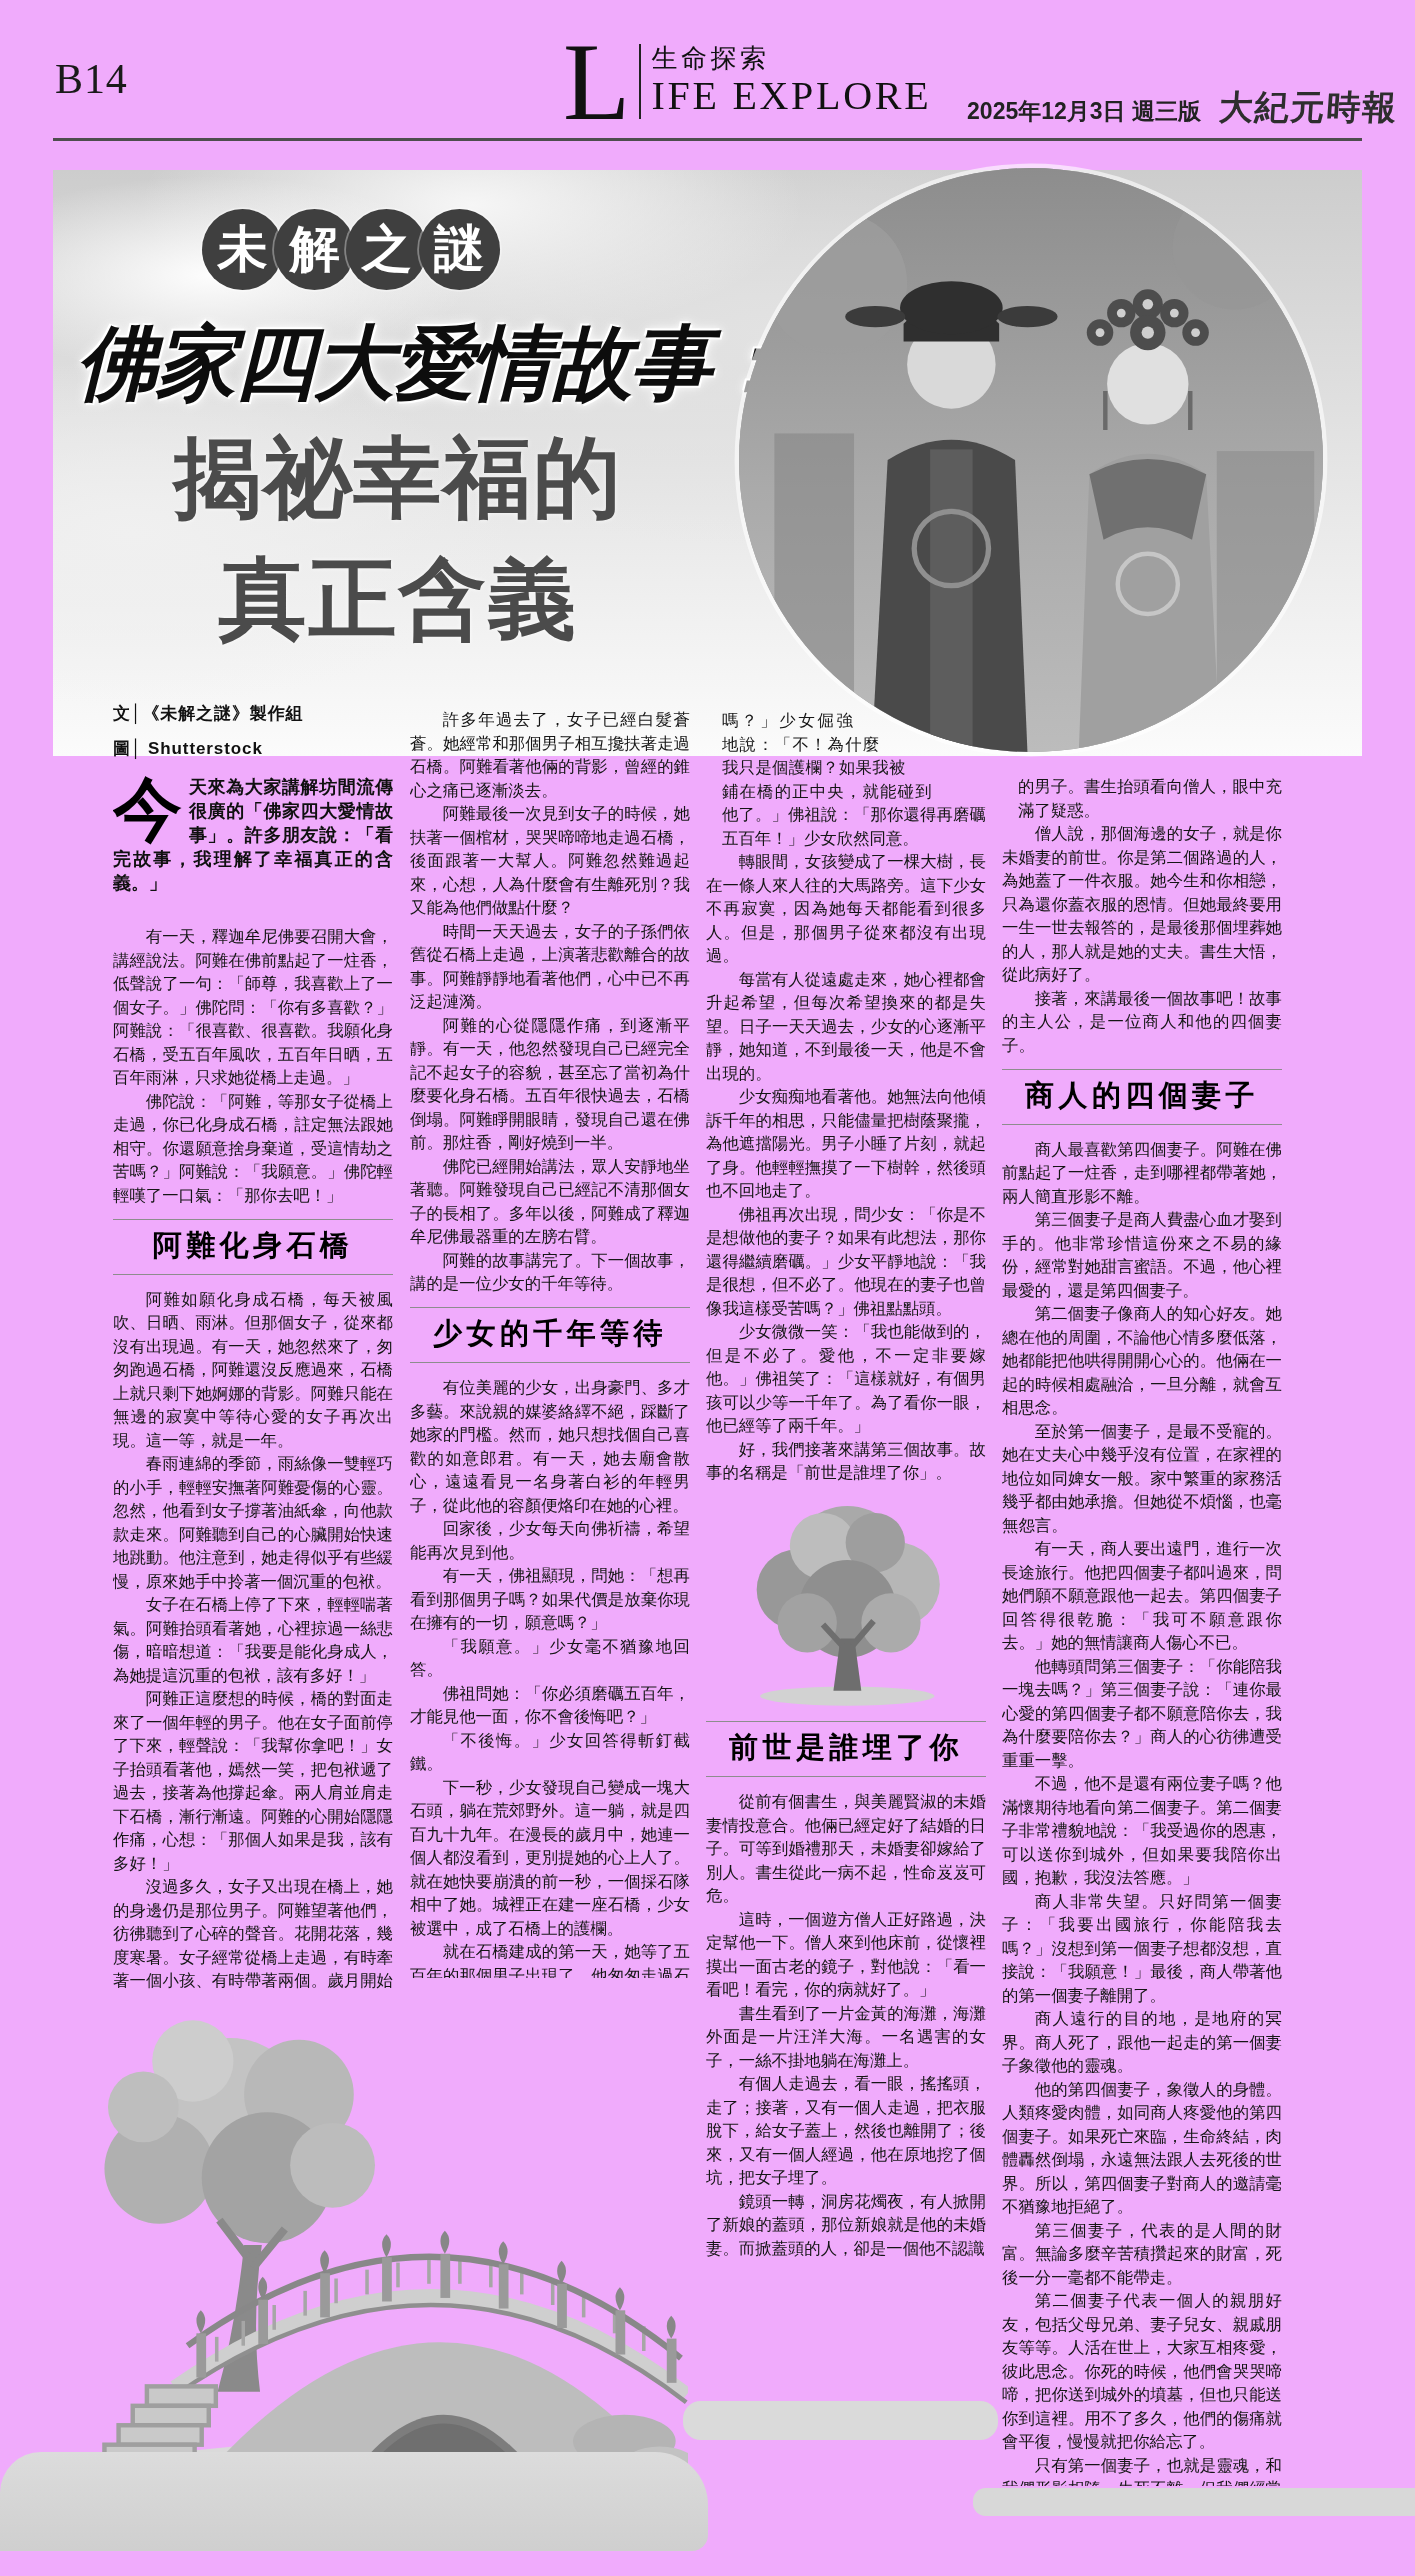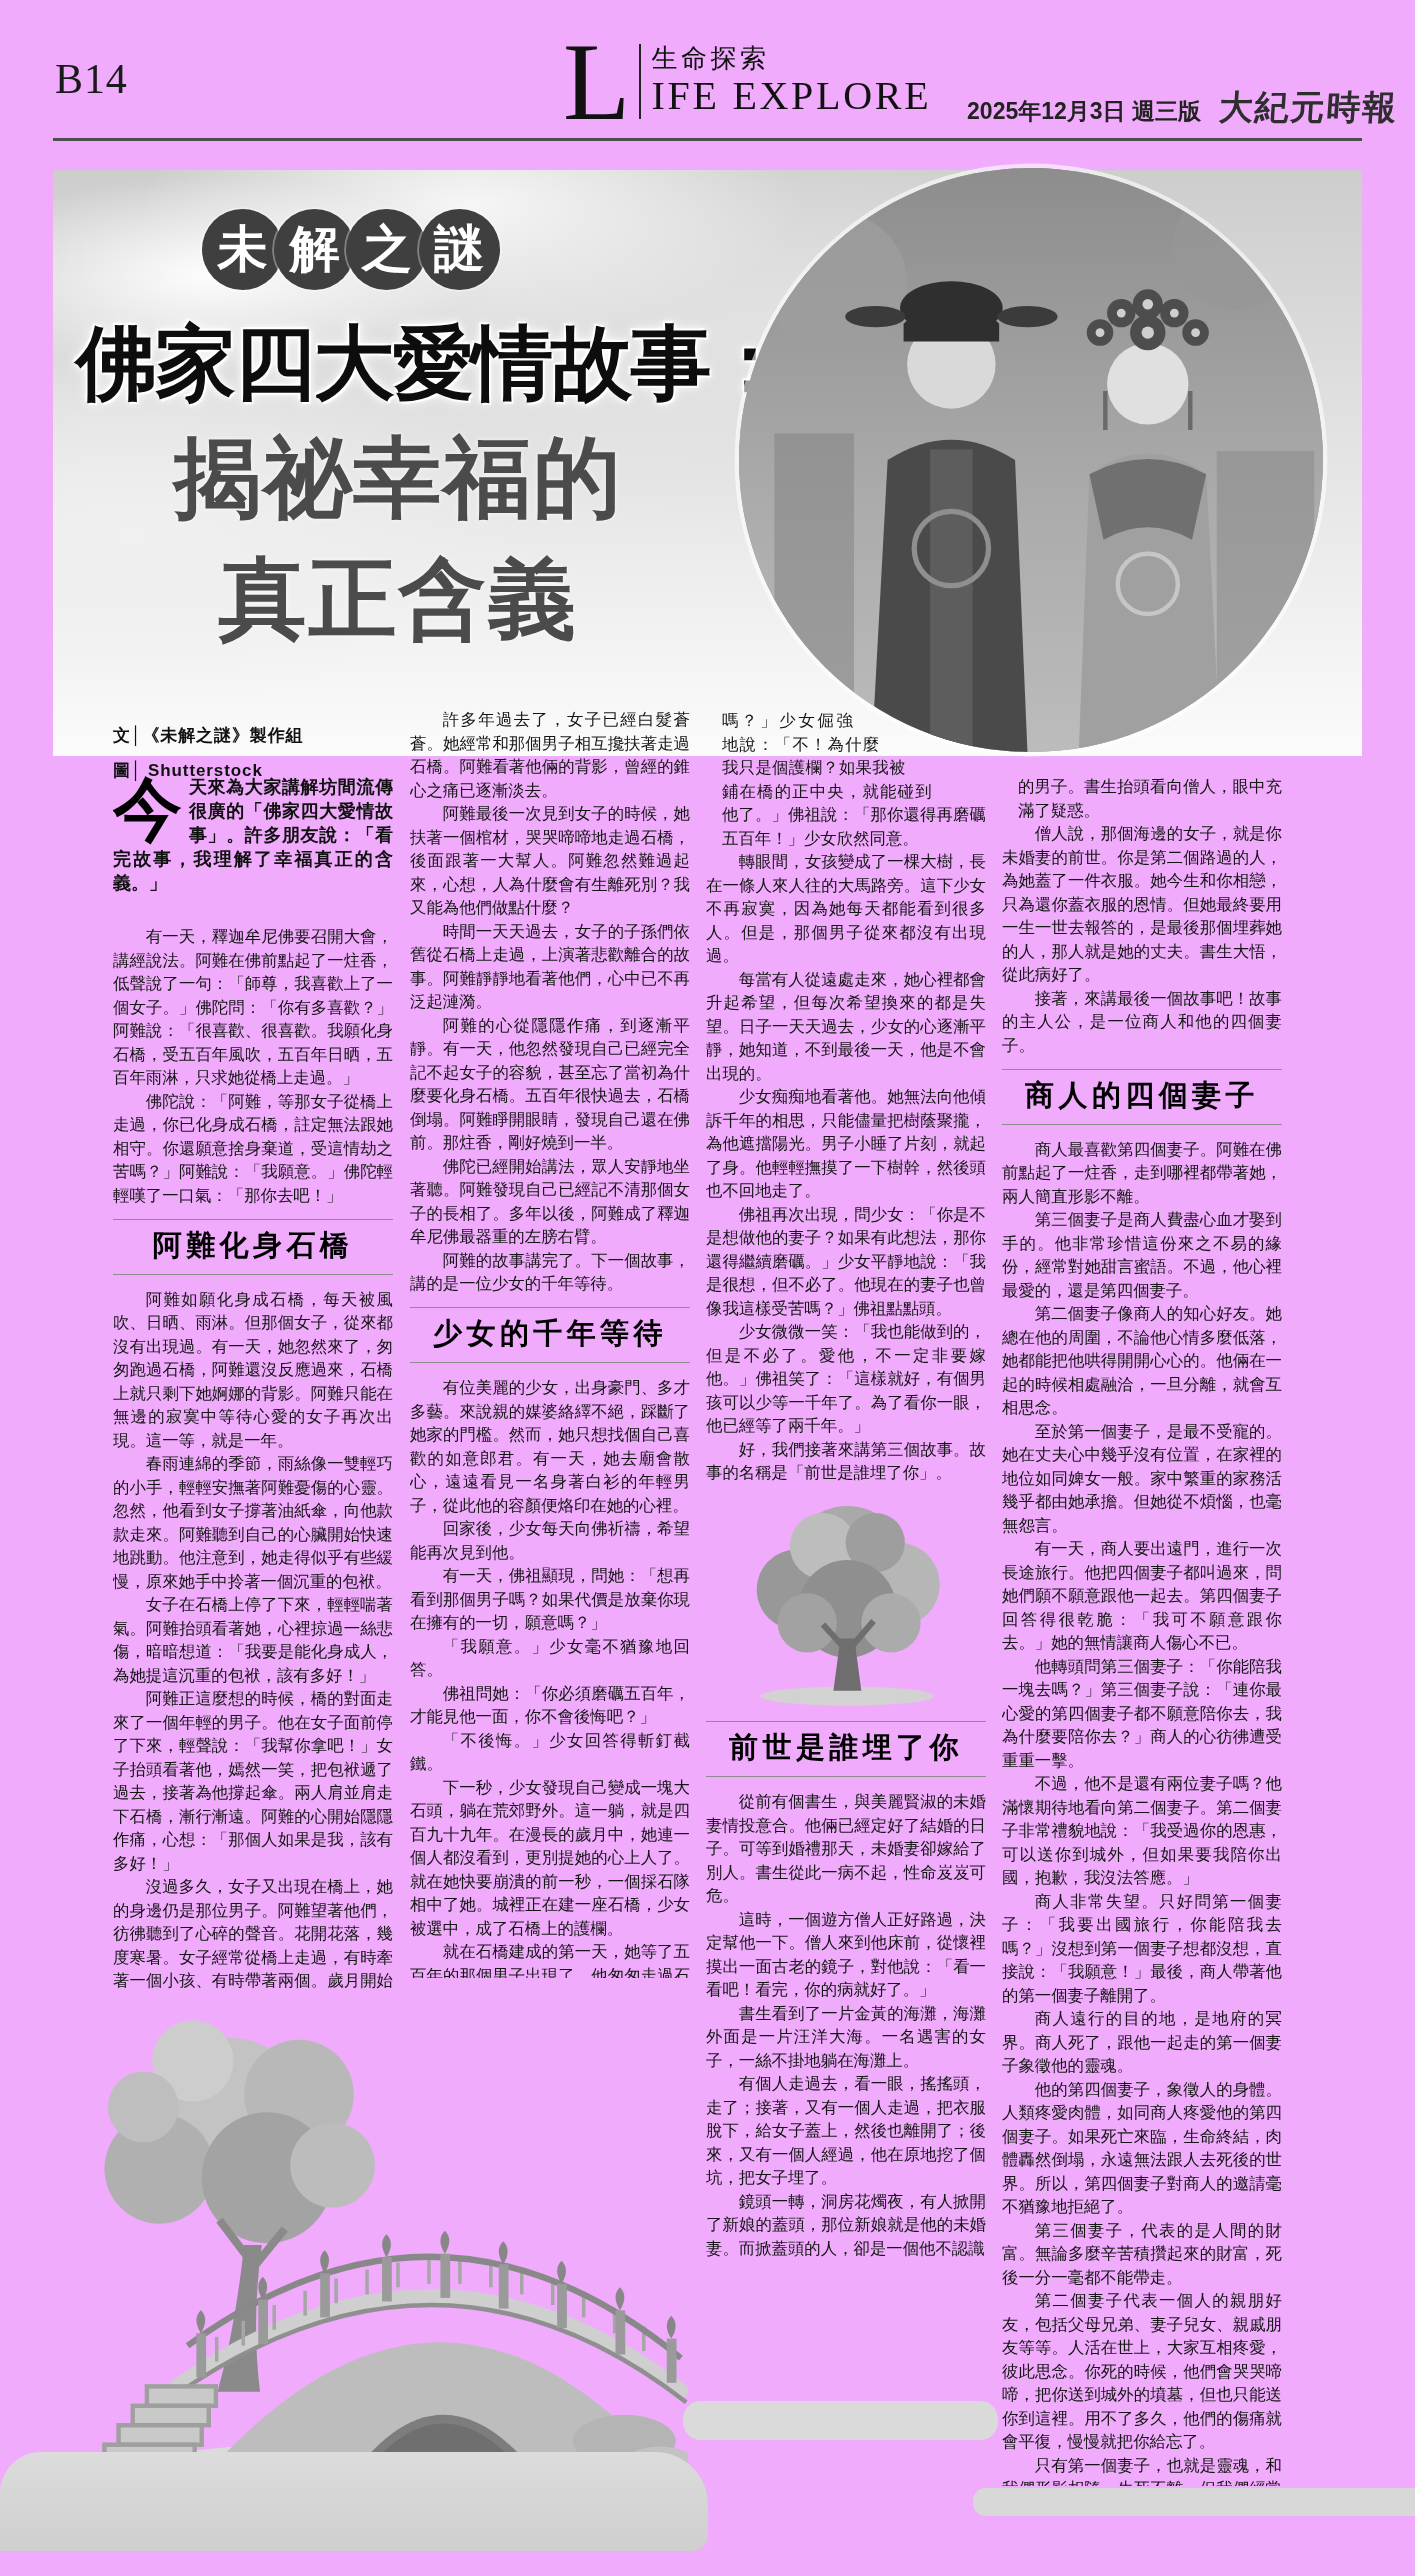--- a/index.html
+++ b/index.html
@@ -28,31 +28,31 @@
       linear-gradient(180deg,#cdcdcd 0%,#dadada 28%,#ececec 66%,#fbfbfb 100%);}
   .badge{position:absolute;left:149px;top:39px;display:flex;}
   .badge .bchar{width:81px;height:81px;border-radius:50%;background:#3f3f3f;color:#fff;
       font-family:"Liberation Sans",sans-serif;font-weight:bold;font-size:50px;
       display:flex;align-items:center;justify-content:center;margin-left:-8.8px;
       box-shadow:0 0 0 1.8px rgba(255,255,255,.35);}
   .badge .bchar:first-child{margin-left:0;}
   .hero-title{position:absolute;left:23px;top:140px;width:717px;
       font-family:"Liberation Sans",sans-serif;font-weight:900;font-size:81px;color:#0d0d0d;
       letter-spacing:-1.8px;white-space:nowrap;
-      text-shadow:0 0 7px #fff,0 0 12.4px #fff,1.8px 1.8px 0 #fff,-1.8px -1.8px 0 #fff;}
+      text-shadow:0 0 7px #fff,0 0 12.4px #fff,1.8px 1.8px 0 #fff,-1.8px -1.8px 0 #fff;font-style:italic;}
   .hero-sub{position:absolute;left:17.7px;width:655px;text-align:center;
       font-family:"Liberation Sans",sans-serif;font-weight:900;font-size:88px;color:#4b4b4b;
       letter-spacing:1.8px;text-shadow:0 0 5.3px rgba(255,255,255,.8);}
   .hero-sub.line1{top:249px;}
   .hero-sub.line2{top:370px;}
   
   .photo-circle{position:absolute;left:739px;top:168px;width:584px;height:584px;border-radius:50%;
       overflow:hidden;box-shadow:0 0 0 4.4px rgba(255,255,255,.6);background:#9a9a9a;}
   
-  .byline{position:absolute;left:113px;top:724px;width:283px;
+  .byline{position:absolute;left:113px;top:702px;width:283px;
       font-family:"Liberation Sans",sans-serif;font-weight:bold;font-size:17px;color:#111;}
   .byline .row{margin-bottom:12.4px;letter-spacing:0.9px;}
   
   .col{position:absolute;width:280px;overflow:hidden;}
   #col1{left:113px;top:775px;height:1214px;}
   #col2{left:410px;top:708px;height:1270px;}
   #col3{left:706px;top:709px;height:1773px;}
   #col4{left:1002px;top:775px;height:1711px;}
   .intro{font-family:"Liberation Sans",sans-serif;font-weight:bold;font-size:18px;
       line-height:24px;text-align:justify;color:#101010;margin-bottom:30px;}

